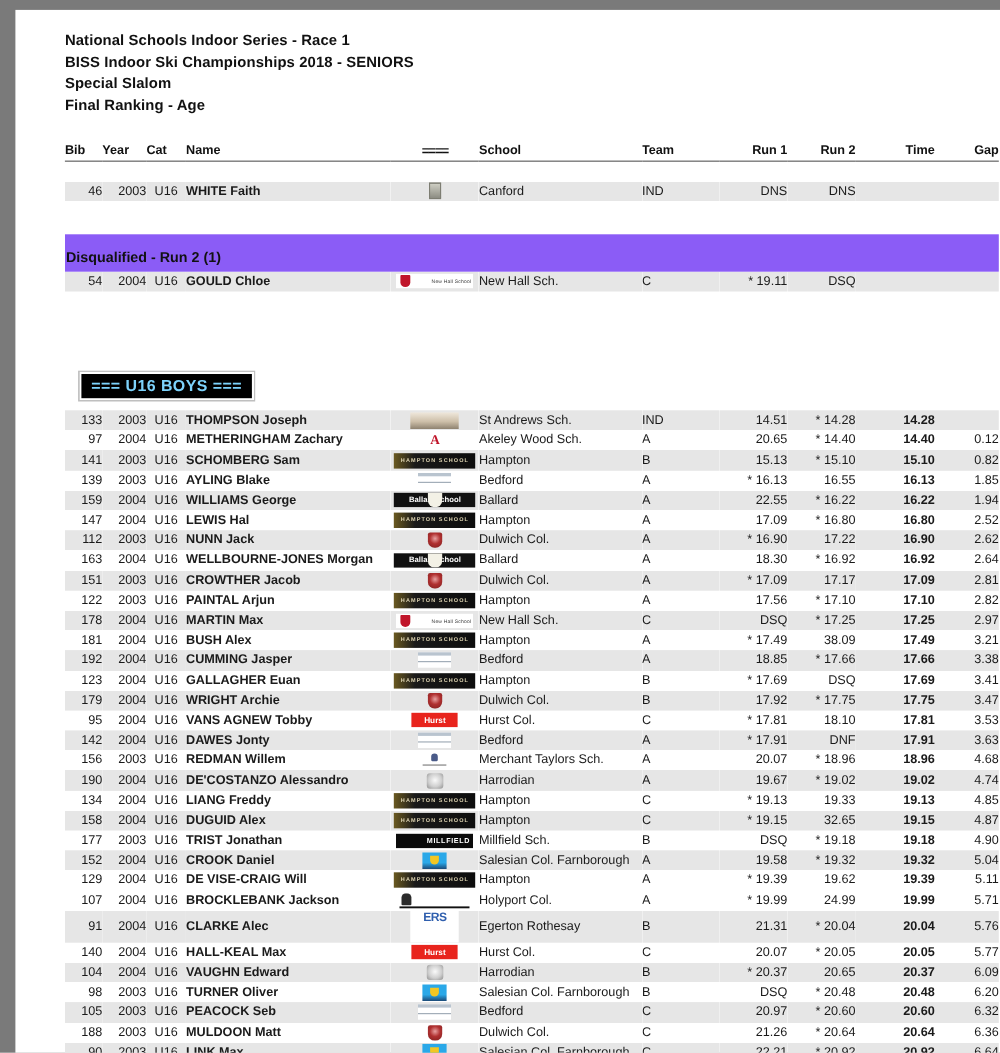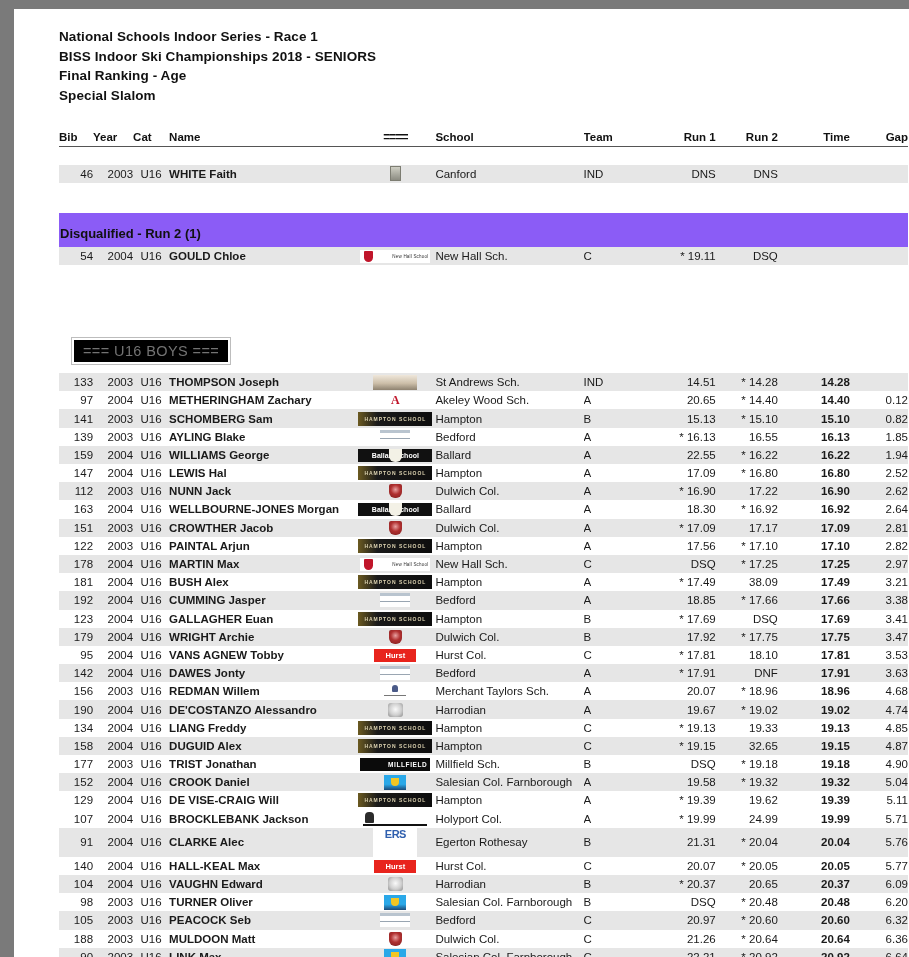--- a/index.html
+++ b/index.html
@@ -85,23 +85,23 @@
   .subhead{
     font-size:13px;
     font-weight:bold;
     color:#111;
     margin:13px 0 6px 1px;
   }
   .banner-wrap{margin:27px 0 9px 13px;}
   .banner{
     display:inline-block;
     background:#000;
-    color:#737373;
+    color:#7dd3fc;
     font-size:14.5px;
-    font-weight:normal;
+    font-weight:bold;
     letter-spacing:0.4px;
     padding:2.5px 9px 3.5px 9px;
     border:2px solid #fff;
     outline:1px solid #bdbdbd;
   }
 
   
   .logo{
     display:inline-block;
     vertical-align:middle;
@@ -221,22 +221,22 @@
 </style>
 </head>
 <body>
 
 <div class="page">
   <div class="inner">
 
     <div class="titles">
       <div>National Schools Indoor Series - Race 1</div>
       <div>BISS Indoor Ski Championships 2018 - SENIORS</div>
+      <div>Special Slalom</div>
       <div>Final Ranking - Age</div>
-      <div>Special Slalom</div>
     </div>
 
     <table class="rt">
       <colgroup>
         <col class="c-bib">
           <col class="c-year">
           <col class="c-cat">
           <col class="c-name">
         <col class="c-logo">
           <col class="c-school">

